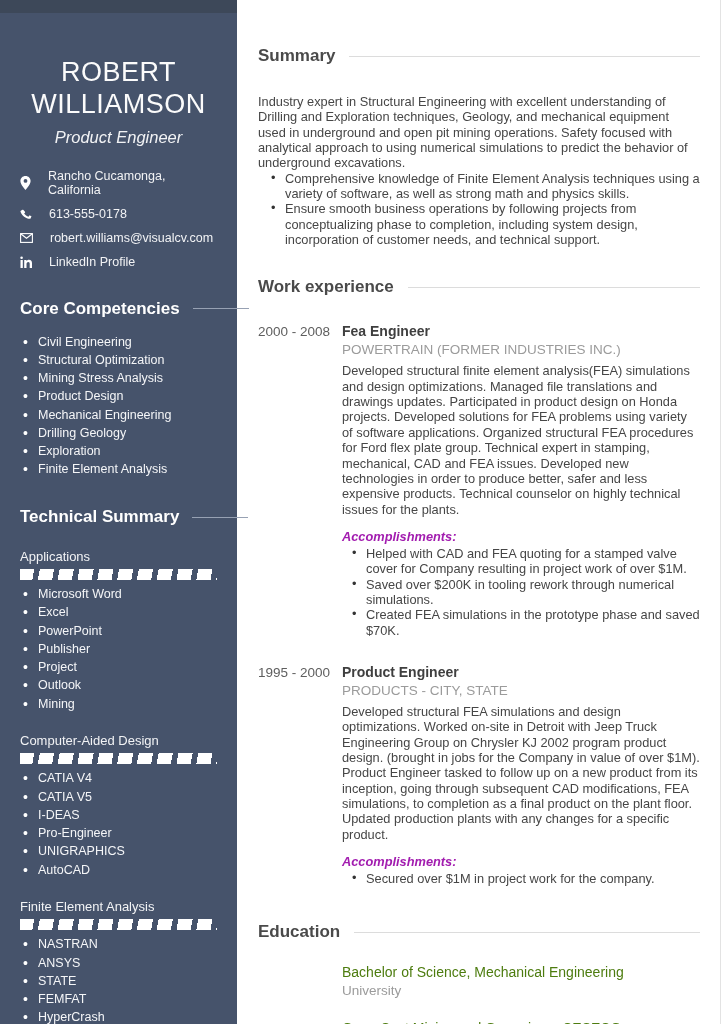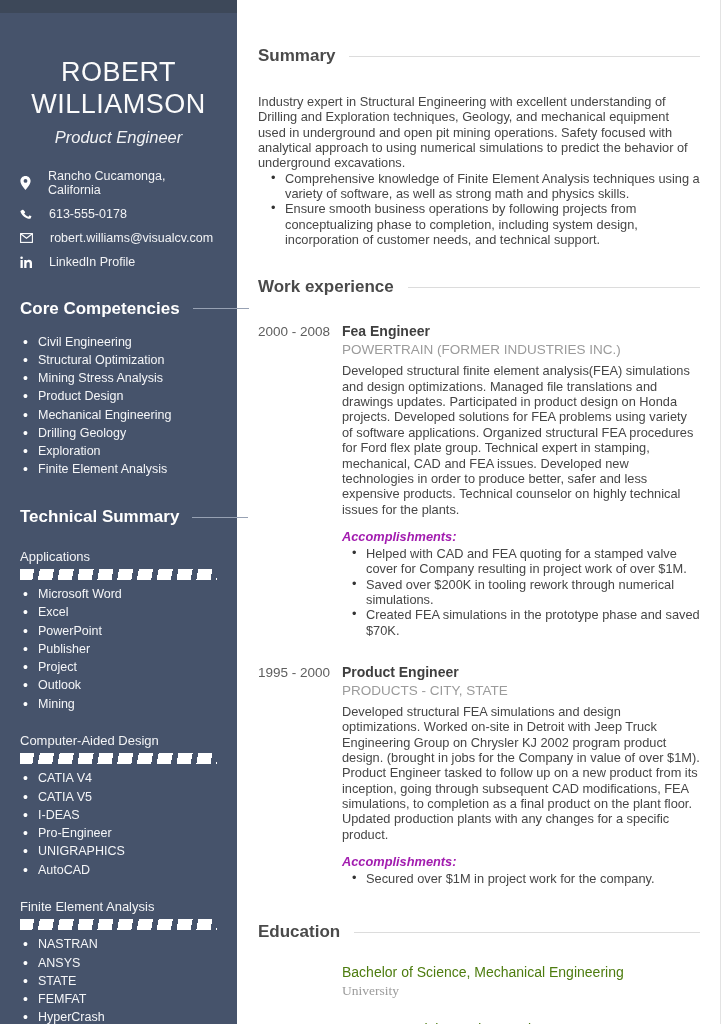--- a/index.html
+++ b/index.html
@@ -102,21 +102,21 @@
   ul.accomp-list { list-style:none; margin-top:2px; }
   ul.accomp-list li {
     position:relative; padding-left:24px; font-size:12.8px; line-height:1.2;
   }
   ul.accomp-list li::before {
     content:"\2022"; position:absolute; left:10px; top:-1px; color:#333;
   }
   .section-education { margin-top:36px; }
   .edu-entry { margin-left:84px; margin-top:22px; }
   .edu-degree { font-size:14px; color:#4d7c0f; }
-  .edu-school { font-size:13.5px; color:#9b9b9b; margin-top:3px;font-family:Liberation Serif, serif; }
+  .edu-school { font-size:13.5px; color:#9b9b9b; margin-top:3px; }
 </style>
 </head>
 <body>
 
 <div class="page">
 
   <aside class="sidebar">
     <div class="sidebar-top-strip"></div>
     <div class="side-inner">
 

